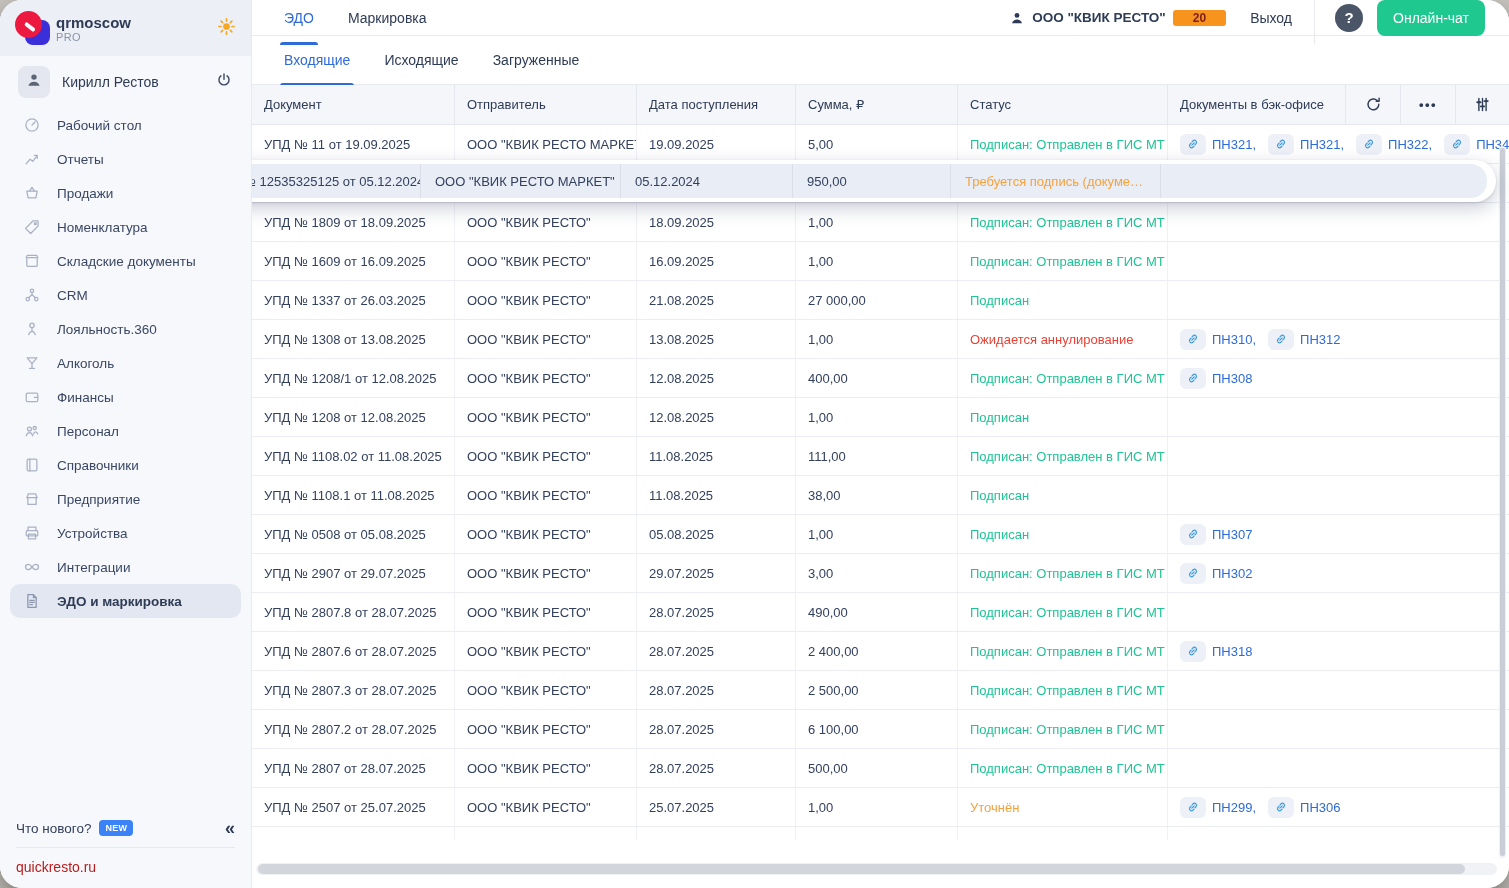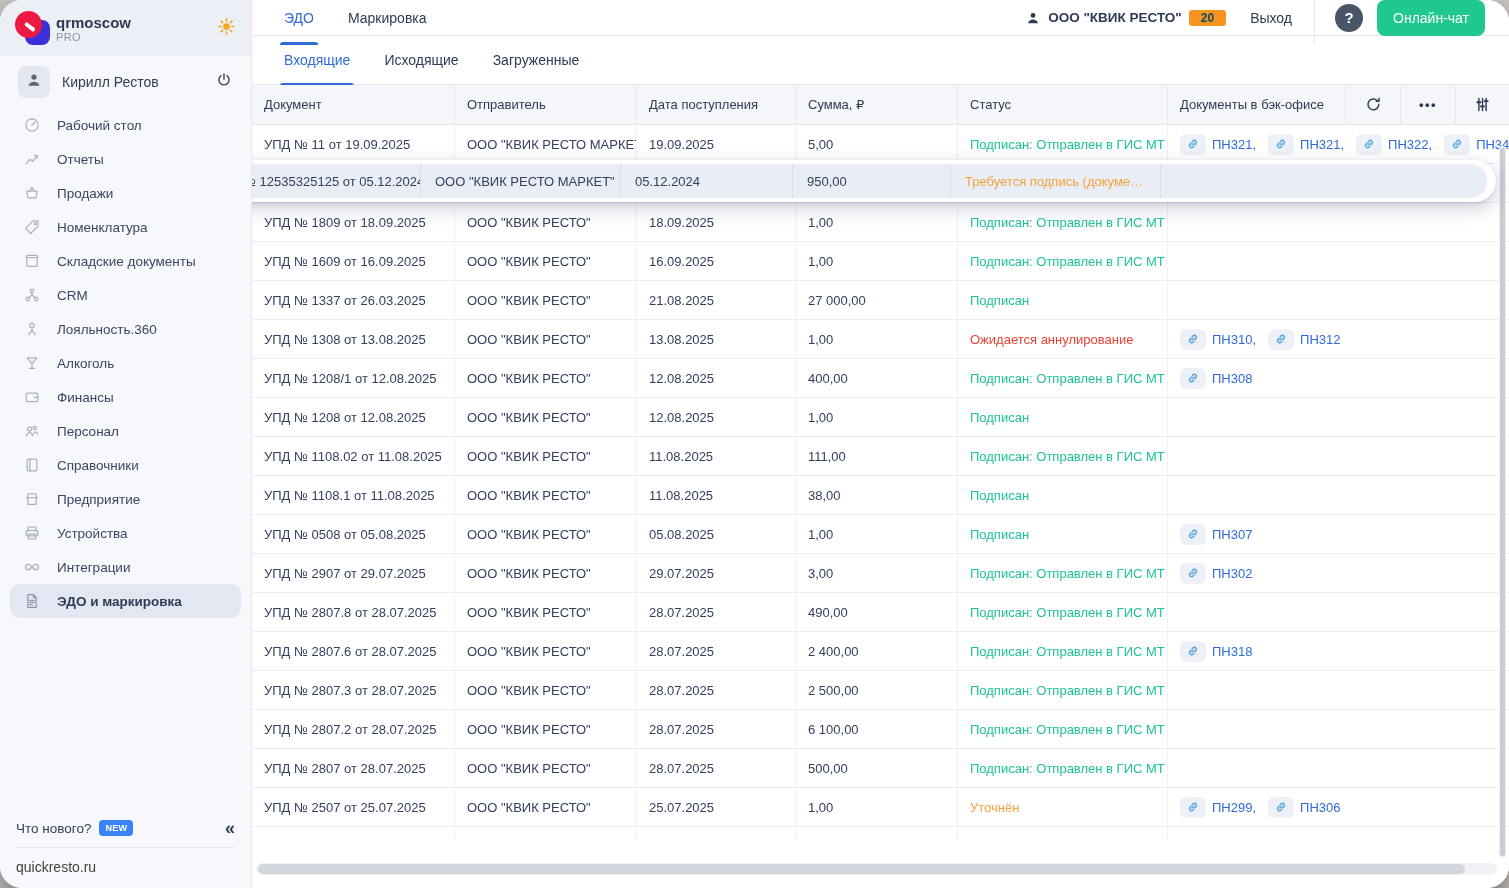--- a/index.html
+++ b/index.html
@@ -30,30 +30,30 @@
   .side-item { height: 34px; display: flex; align-items: center; gap: 15px; padding: 0 14px 0 22px; font-size: 13.5px; color: #3a4764; cursor: pointer; }
   .side-item .ic { width: 20px; height: 20px; color: #a9b1c4; display: grid; place-items: center; flex: none; }
   .side-item.active { background: #e3e7f1; border-radius: 10px; margin: 0 10px; padding-left: 12px; font-weight: 700; color: #2e3b55; }
   .side-item.active .ic { color: #8c96ad; }
   .side-bottom { flex: none; padding: 0 16px 12px; }
   .whats-row { display: flex; align-items: center; gap: 8px; height: 38px; }
   .whats-label { font-size: 13.5px; color: #33405c; }
   .new-badge { background: #3b82f6; color: #fff; font-size: 9px; font-weight: 700; padding: 3px 6px; border-radius: 4px; letter-spacing: .3px; }
   .collapse { margin-left: auto; font-size: 18px; color: #2e3b55; cursor: pointer; font-weight: 700; }
   .site-row { border-top: 1px solid #e6e8ef; padding-top: 10px; }
-  .site-link { font-size: 14px; color: #404040; cursor: pointer; }
+  .site-link { font-size: 14px; color: #b91c1c; cursor: pointer; }
   
   .main { flex: 1; min-width: 0; display: flex; flex-direction: column; background: #fff; position: relative; }
   .topbar { height: 36px; flex: none; border-bottom: 1px solid #e8eaf0; display: flex; align-items: center; padding: 0 24px 0 32px; }
   .tab { position: relative; height: 52px; display: flex; align-items: center; margin-right: 34px; font-size: 14px; font-weight: 500; color: #2e3b55; cursor: pointer; }
   .tab.active { color: #2e6bd8; }
   .tab.active::after { content: ""; position: absolute; left: -4px; right: -4px; bottom: -1px; height: 3px; border-radius: 3px 3px 0 0; background: #2e6bd8; }
   .top-right { margin-left: auto; display: flex; align-items: center; height: 100%; }
   .company { display: flex; align-items: center; gap: 7px; font-size: 13.5px; font-weight: 700; color: #2e3b55; cursor: pointer; }
-  .badge-20 { background: #f7941d; color: #0c4a6e; font-size: 12px; font-weight: 700; padding: 1px 12px; border-radius: 3px; }
+  .badge-20 { background: #f7941d; color: #7f1d1d; font-size: 12px; font-weight: 700; padding: 1px 20px; border-radius: 3px; }
   .logout { margin: 0 22px 0 24px; font-size: 14px; font-weight: 500; color: #2e3b55; cursor: pointer; }
   .vdiv { width: 1px; height: 52px; background: #e8eaf0; }
   .help-btn { width: 28px; height: 28px; margin: 0 14px 0 20px; border-radius: 50%; background: #4a5568; color: #fff; display: grid; place-items: center; font-size: 15px; font-weight: 700; cursor: pointer; }
   .chat-btn { background: #1fc88f; color: #fff; font-size: 14px; font-weight: 500; height: 36px; display: flex; align-items: center; padding: 0 16px; border-radius: 8px; cursor: pointer; }
   .subtabs { height: 49px; flex: none; border-bottom: 1px solid #e8eaf0; display: flex; align-items: center; padding: 0 32px; }
   .subtab { position: relative; height: 49px; display: flex; align-items: center; margin-right: 34px; font-size: 14px; font-weight: 500; color: #2e3b55; cursor: pointer; justify-content: center; }
   .subtab.active { color: #2e6bd8; }
   .subtab.active::after { content: ""; position: absolute; left: -4px; right: -4px; bottom: -1px; height: 3px; border-radius: 3px 3px 0 0; background: #2e6bd8; }
   
   .table { flex: 1; position: relative; min-height: 0; overflow: hidden; }

